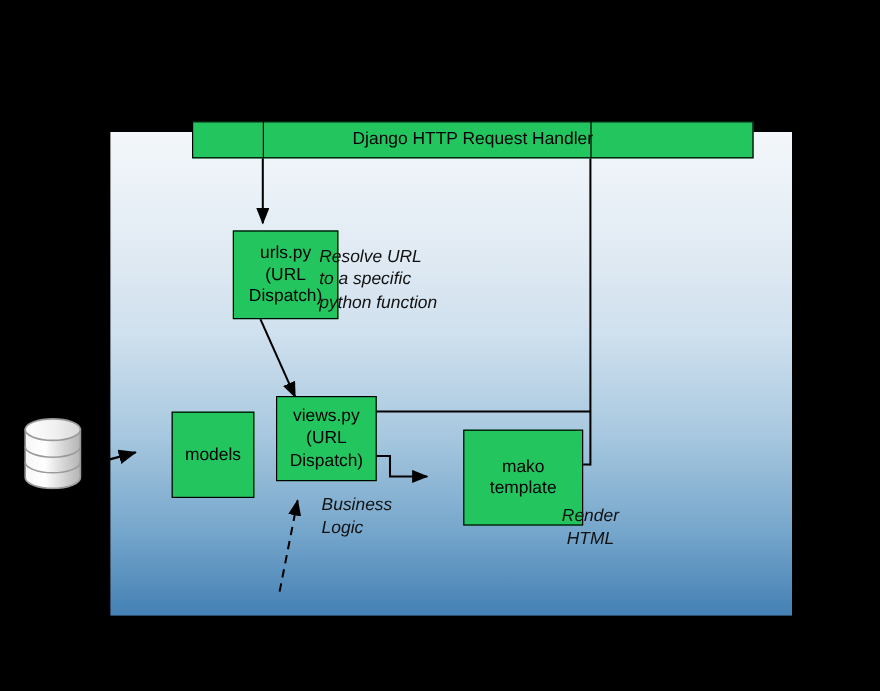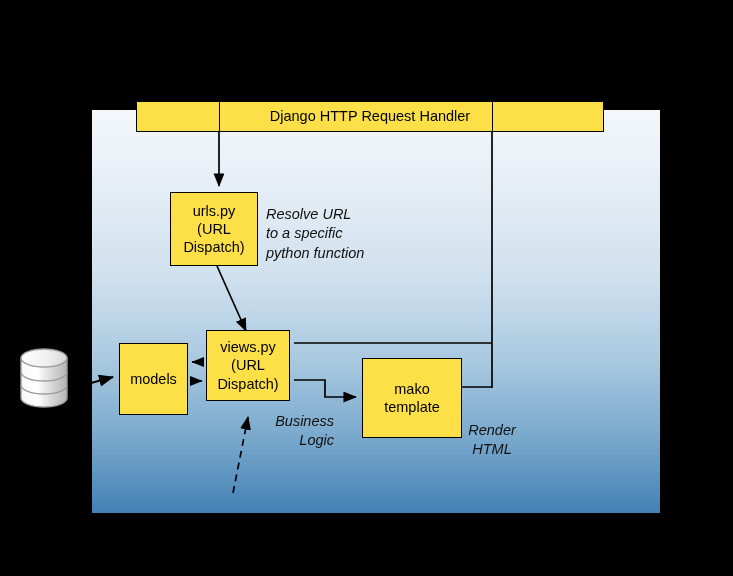--- a/index.html
+++ b/index.html
@@ -29,30 +29,31 @@
     left: 92px;
     top: 110px;
     width: 568px;
     height: 403px;
     background: linear-gradient(to bottom, #f3f7fb 0%, #e3ecf4 22%, #cfe0ee 42%, #a9c9e0 62%, #77a7cc 82%, #4480b4 100%);
   }
 
   
   .box {
     position: absolute;
-    background: #fde047;
+    background: #22c55e;
     border: 1.6px solid #000000;
     box-sizing: border-box;
     display: flex;
     align-items: center;
     justify-content: center;
     text-align: center;
     color: #000000;
     font-size: 14.5px;
     line-height: 1.25;
+    margin-left: 24px;
   }
 
   .box .lines {
     display: block;
     white-space: pre-line;
   }
 
   
   #header-box {
     left: 136px;
@@ -111,21 +112,21 @@
   .note {
     position: absolute;
     color: #111111;
     font-size: 14.5px;
     line-height: 1.33;
     white-space: pre-line;
     text-align: left;
     font-style: italic;
   }
   #note-resolve { left: 266px; top: 205px; }
-  #note-business { left: 268px; top: 412px; text-align: right; width: 66px; }
+  #note-business { left: 268px; top: 412px; text-align: left; width: 66px; }
   #note-render   { left: 459px; top: 421px; text-align: center; width: 66px; }
 
   
   #wires {
     position: absolute;
     left: 0; top: 0;
     width: 733px;
     height: 576px;
     pointer-events: none;
   }

